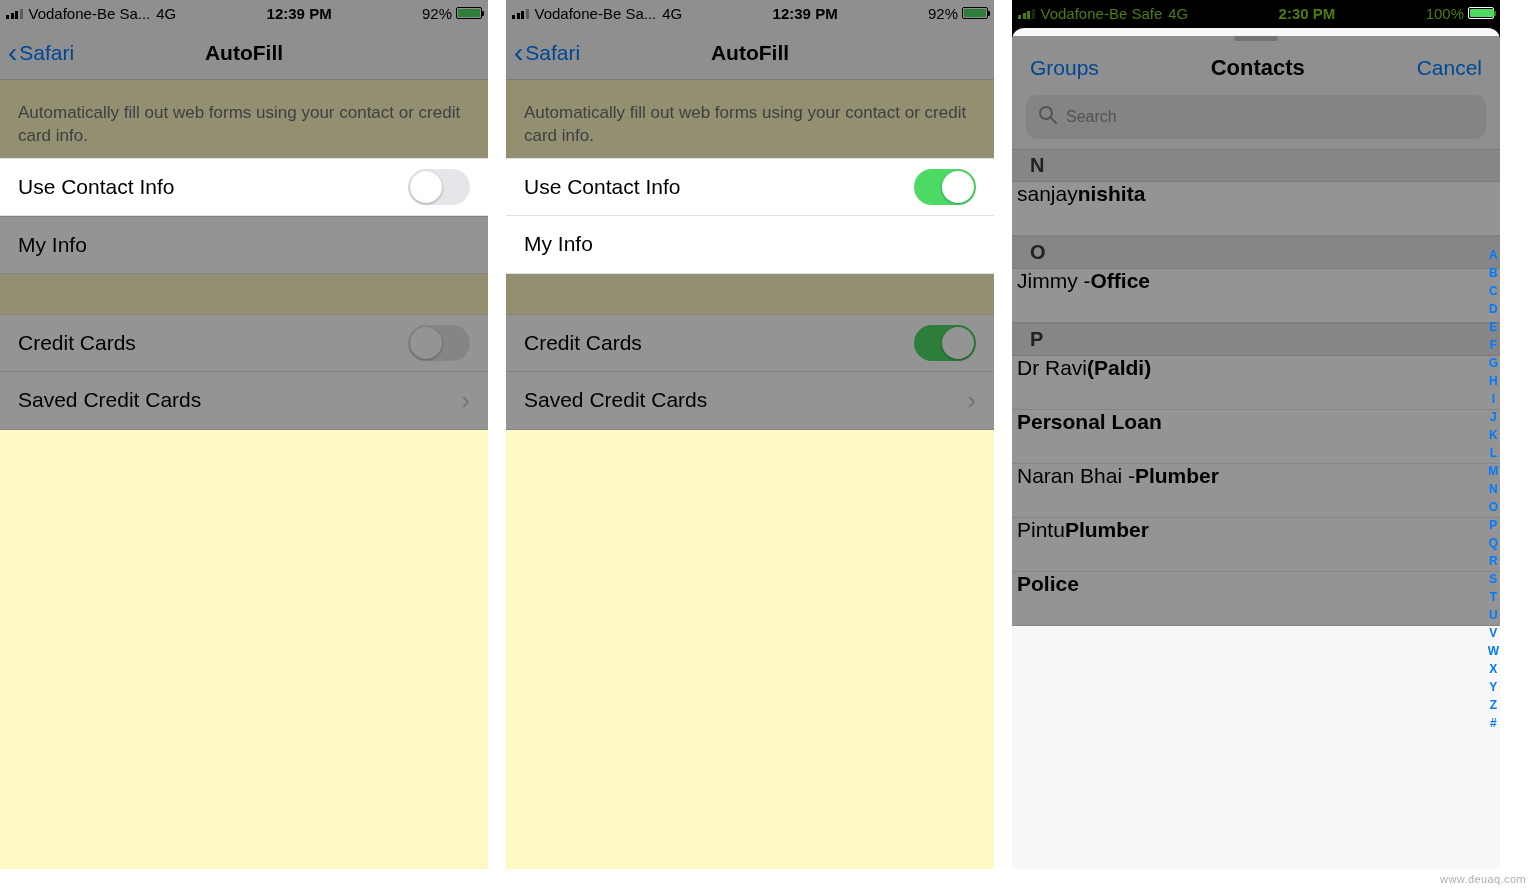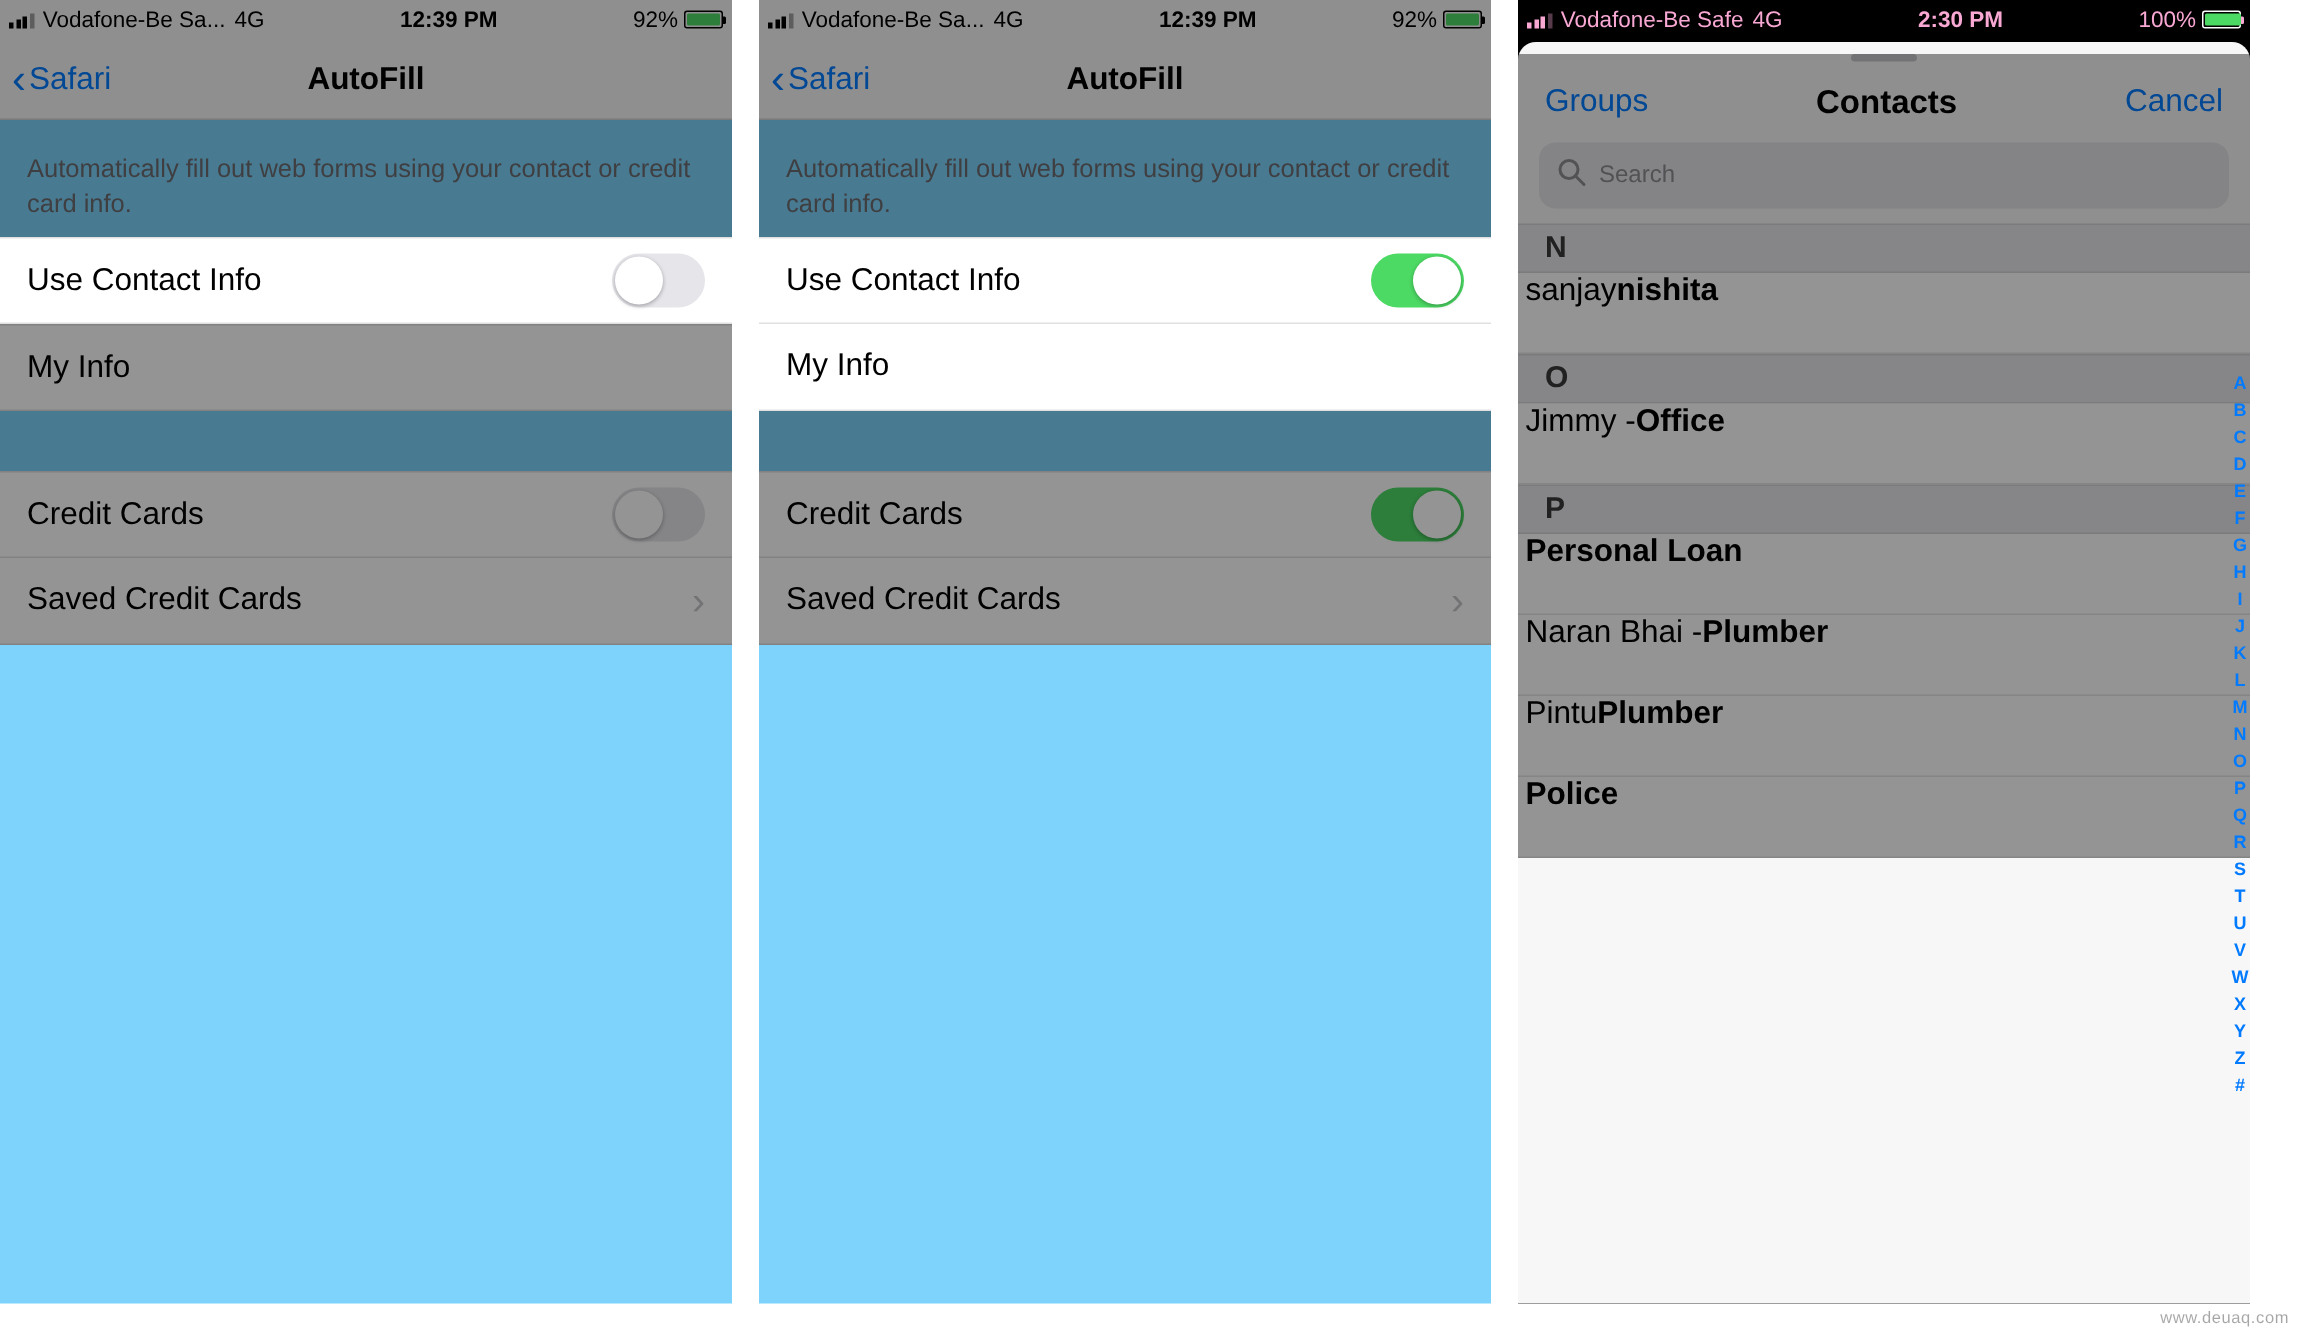--- a/index.html
+++ b/index.html
@@ -10,21 +10,21 @@
     height: 889px;
     display: flex;
     gap: 18px;
     padding: 0;
     overflow: hidden;
     position: relative;
   }
   .phone {
     width: 488px;
     height: 869px;
-    background: #7dd3fc;
+    background: #fef9c3;
     position: relative;
     overflow: hidden;
     flex-shrink: 0;
   }
   .watermark {
     position: absolute;
     right: 6px;
     bottom: 4px;
     font-size: 11px;
     color: rgba(0,0,0,0.35);
@@ -34,21 +34,21 @@
   
   .statusbar {
     height: 26px;
     display: flex;
     align-items: center;
     padding: 0 6px;
     font-size: 15px;
     color: #000;
     background: #f7f7f8;
   }
-  .statusbar.dark { color: #f9a8d4; background:#000; }
+  .statusbar.dark { color: #4d7c0f; background:#000; }
   .sb-left { display:flex; align-items:center; gap:6px; }
   .sb-center { flex:1; text-align:center; font-weight:700; }
   .sb-right { display:flex; align-items:center; gap:4px; }
   .bars {
     display:inline-flex; align-items:flex-end; gap:1.5px; height:11px;
   }
   .bars span { width:3px; background: currentColor; display:block; }
   .bars span:nth-child(1){height:4px} .bars span:nth-child(2){height:6px}
   .bars span:nth-child(3){height:8px} .bars span:nth-child(4){height:10px; opacity:0.35}
   .battery {
@@ -344,20 +344,24 @@
         <span class="first">Jimmy - </span>
         <span class="last">Office</span>
       </div>
 
       <div class="section-hdr">P</div>
       <div class="dim-overlay"></div>
     </div>
 
 
     <div class="dim-area">
+      <div class="contact">
+        <span class="first">Dr Ravi </span>
+        <span class="last">(Paldi)</span>
+      </div>
       <div class="contact">
         <span class="first"></span>
         <span class="last">Personal Loan</span>
       </div>
       <div class="contact">
         <span class="first">Naran Bhai - </span>
         <span class="last">Plumber</span>
       </div>
       <div class="contact">
         <span class="first">Pintu </span>

